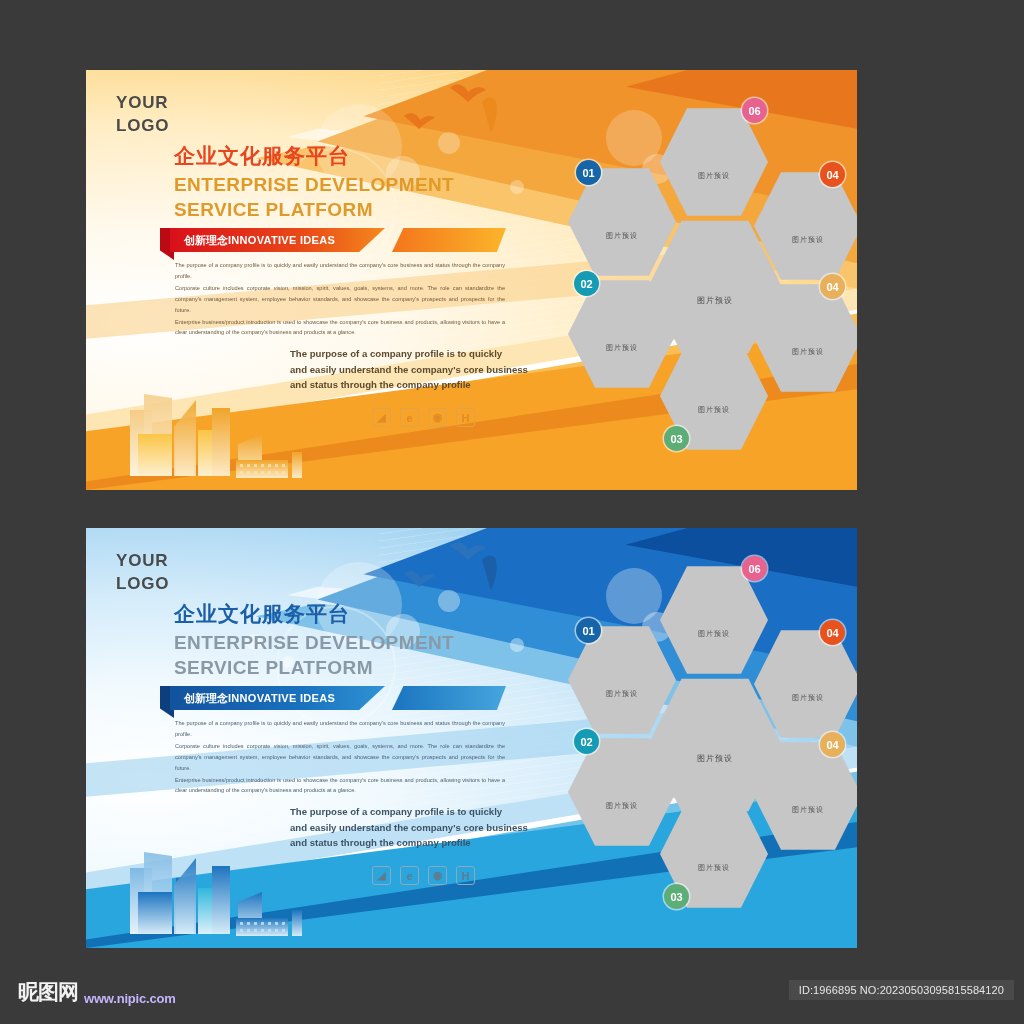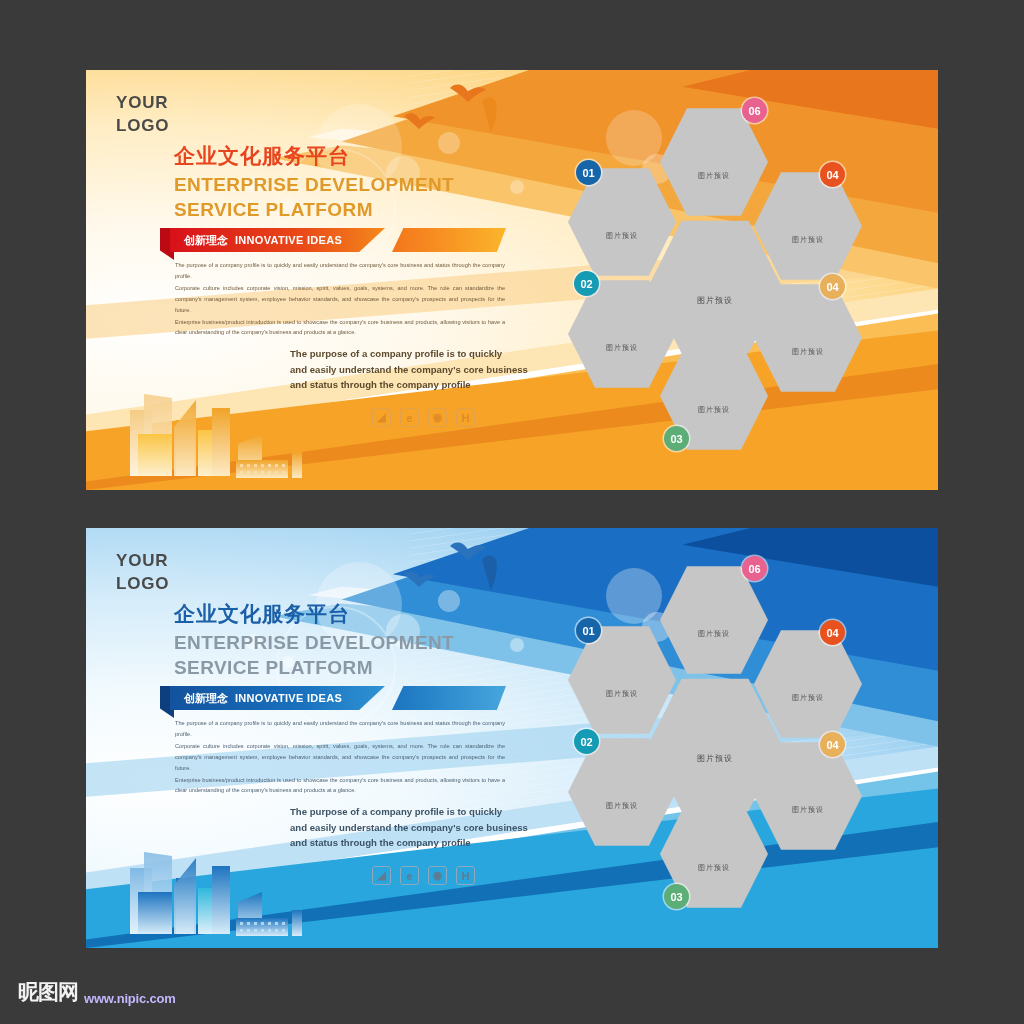--- a/index.html
+++ b/index.html
@@ -7,21 +7,21 @@
     width: 1024px; height: 1024px;
     background: #3a3a3a;
     font-family: "Liberation Sans", sans-serif;
     overflow: hidden;
   }
   .stage { position: relative; width: 1024px; height: 1024px; }
 
   
   .banner {
     position: absolute;
-    left: 86px; width: 852px; height: 420px;
+    left: 86px; width: 771px; height: 420px;
     overflow: hidden;
   }
   #banner-orange { top: 70px; }
   #banner-blue   { top: 528px; }
 
   .bg-base { position: absolute; inset: 0; }
   #banner-orange .bg-base {
     background:
       radial-gradient(120% 90% at 8% 60%, #ffffff 0%, #fff9ec 26%, #ffedc4 52%, #fdd88a 74%, #f9bf5b 100%);
   }
@@ -130,21 +130,21 @@
   .ribbon-tail {
     position: absolute; left: 0; top: 0; width: 14px; height: 32px;
     clip-path: polygon(0 0, 100% 0, 100% 100%, 0 70%);
   }
   #banner-orange .ribbon-tail { background: #bb0a14; }
   #banner-blue  .ribbon-tail { background: #0d3f7e; }
 
   .ribbon-main {
     position: absolute; left: 10px; top: 0; width: 215px; height: 24px;
     clip-path: polygon(0 0, 100% 0, 88% 100%, 0 100%);
-    display: flex; align-items: center; gap: 7px; padding-left: 14px;
+    display: flex; align-items: center; padding-left: 14px;
   }
   #banner-orange .ribbon-main { background: linear-gradient(90deg, #d8101a 0%, #ea4a18 62%, #f4891c 100%); }
   #banner-blue  .ribbon-main { background: linear-gradient(90deg, #12529e 0%, #1a72bf 62%, #2f93d4 100%); }
 
   .ribbon-zh { color: #fff; font-size: 11px; font-weight: bold; }
   .ribbon-en { color: #fff; font-size: 11px; font-weight: bold; letter-spacing: .3px; }
 
   .ribbon-chip {
     position: absolute; left: 232px; top: 0; width: 114px; height: 24px;
     clip-path: polygon(10% 0, 100% 0, 92% 100%, 0 100%);
@@ -574,14 +574,15 @@
         </div>
       </div>
       <div class="badge" style="left:108px;top:328px;background:#5cae76">03</div>
     </div>
   </div>
 
   <div class="footer-brand">
     <span class="brand-zh">昵图网</span>
     <span class="brand-url">www.nipic.com</span>
   </div>
+  <div class="footer-id">ID:1966895 NO:20230503095815584120</div>
 
 </div>
 
 </body></html>

